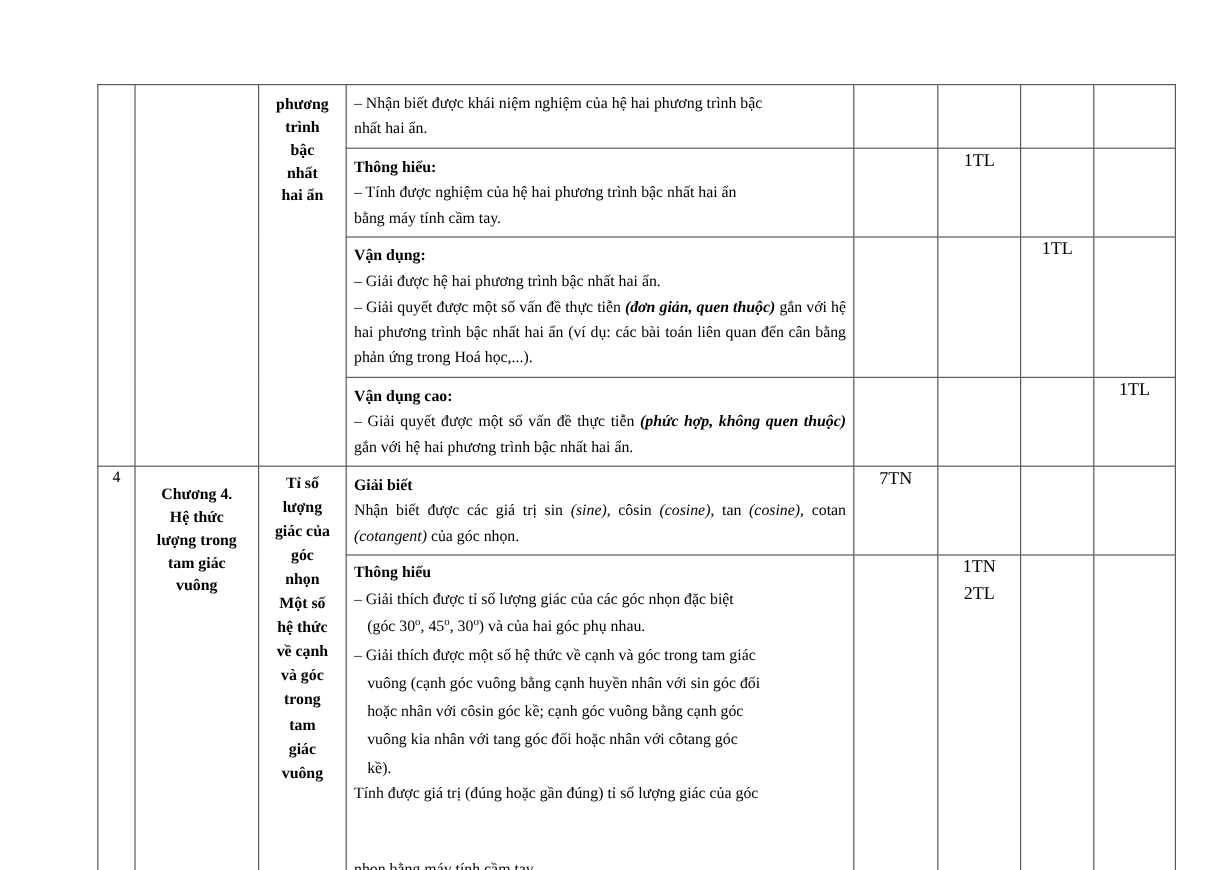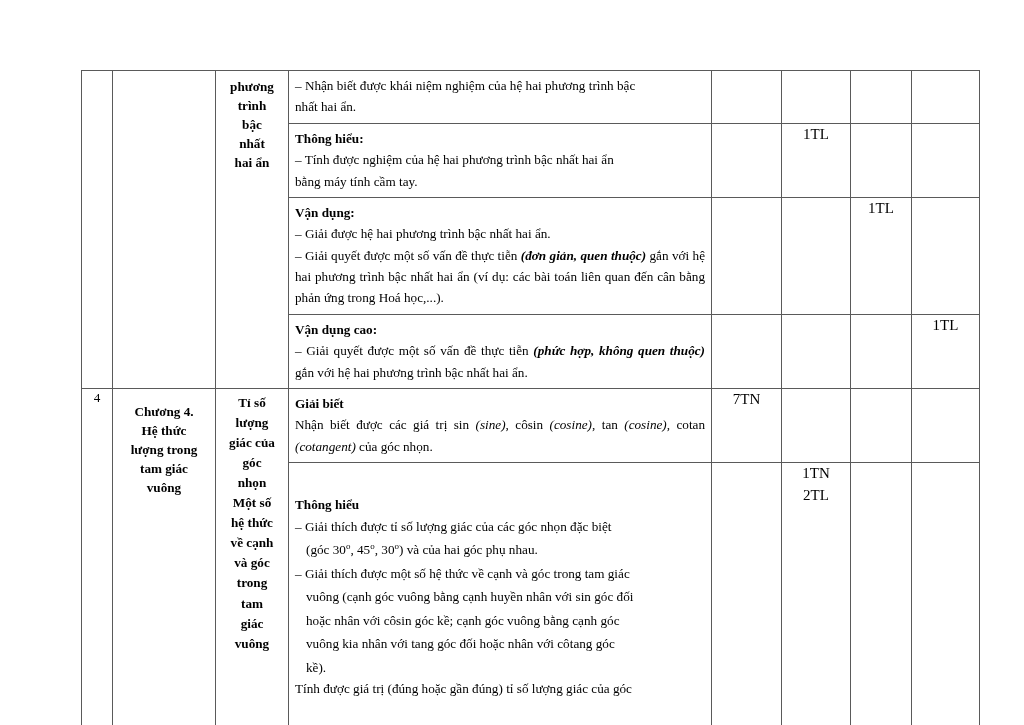--- a/index.html
+++ b/index.html
@@ -263,21 +263,21 @@
           <div class="count-cell"></div>
         </td>
         <td class="ctr-mid">
           <div class="count-cell"></div>
         </td>
       </tr>
 
       <tr>
         <td>
           <div class="cell-pad desc" style="line-height:1.78;">
-            <div class="lvl" style="line-height:1.5;margin-top:28px;">Thông hiểu</div>
+            <div class="lvl" style="line-height:1.5;">Thông hiểu</div>
             <div class="hang-out">
               <span>– Giải thích được tỉ số lượng giác của các góc nhọn đặc biệt</span>
             </div>
             <div style="padding-left:11px;">
               <span>(góc 30</span><sup class="deg">o</sup><span>, 45</span><sup class="deg">o</sup><span>, 30</span><sup class="deg">o</sup><span>) và của hai góc phụ nhau.</span>
             </div>
             <div class="hang-out">
               <span>– Giải thích được một số hệ thức về cạnh và góc trong tam giác</span>
             </div>
             <div style="padding-left:11px;">vuông (cạnh góc vuông bằng cạnh huyền nhân với sin góc đối</div>

